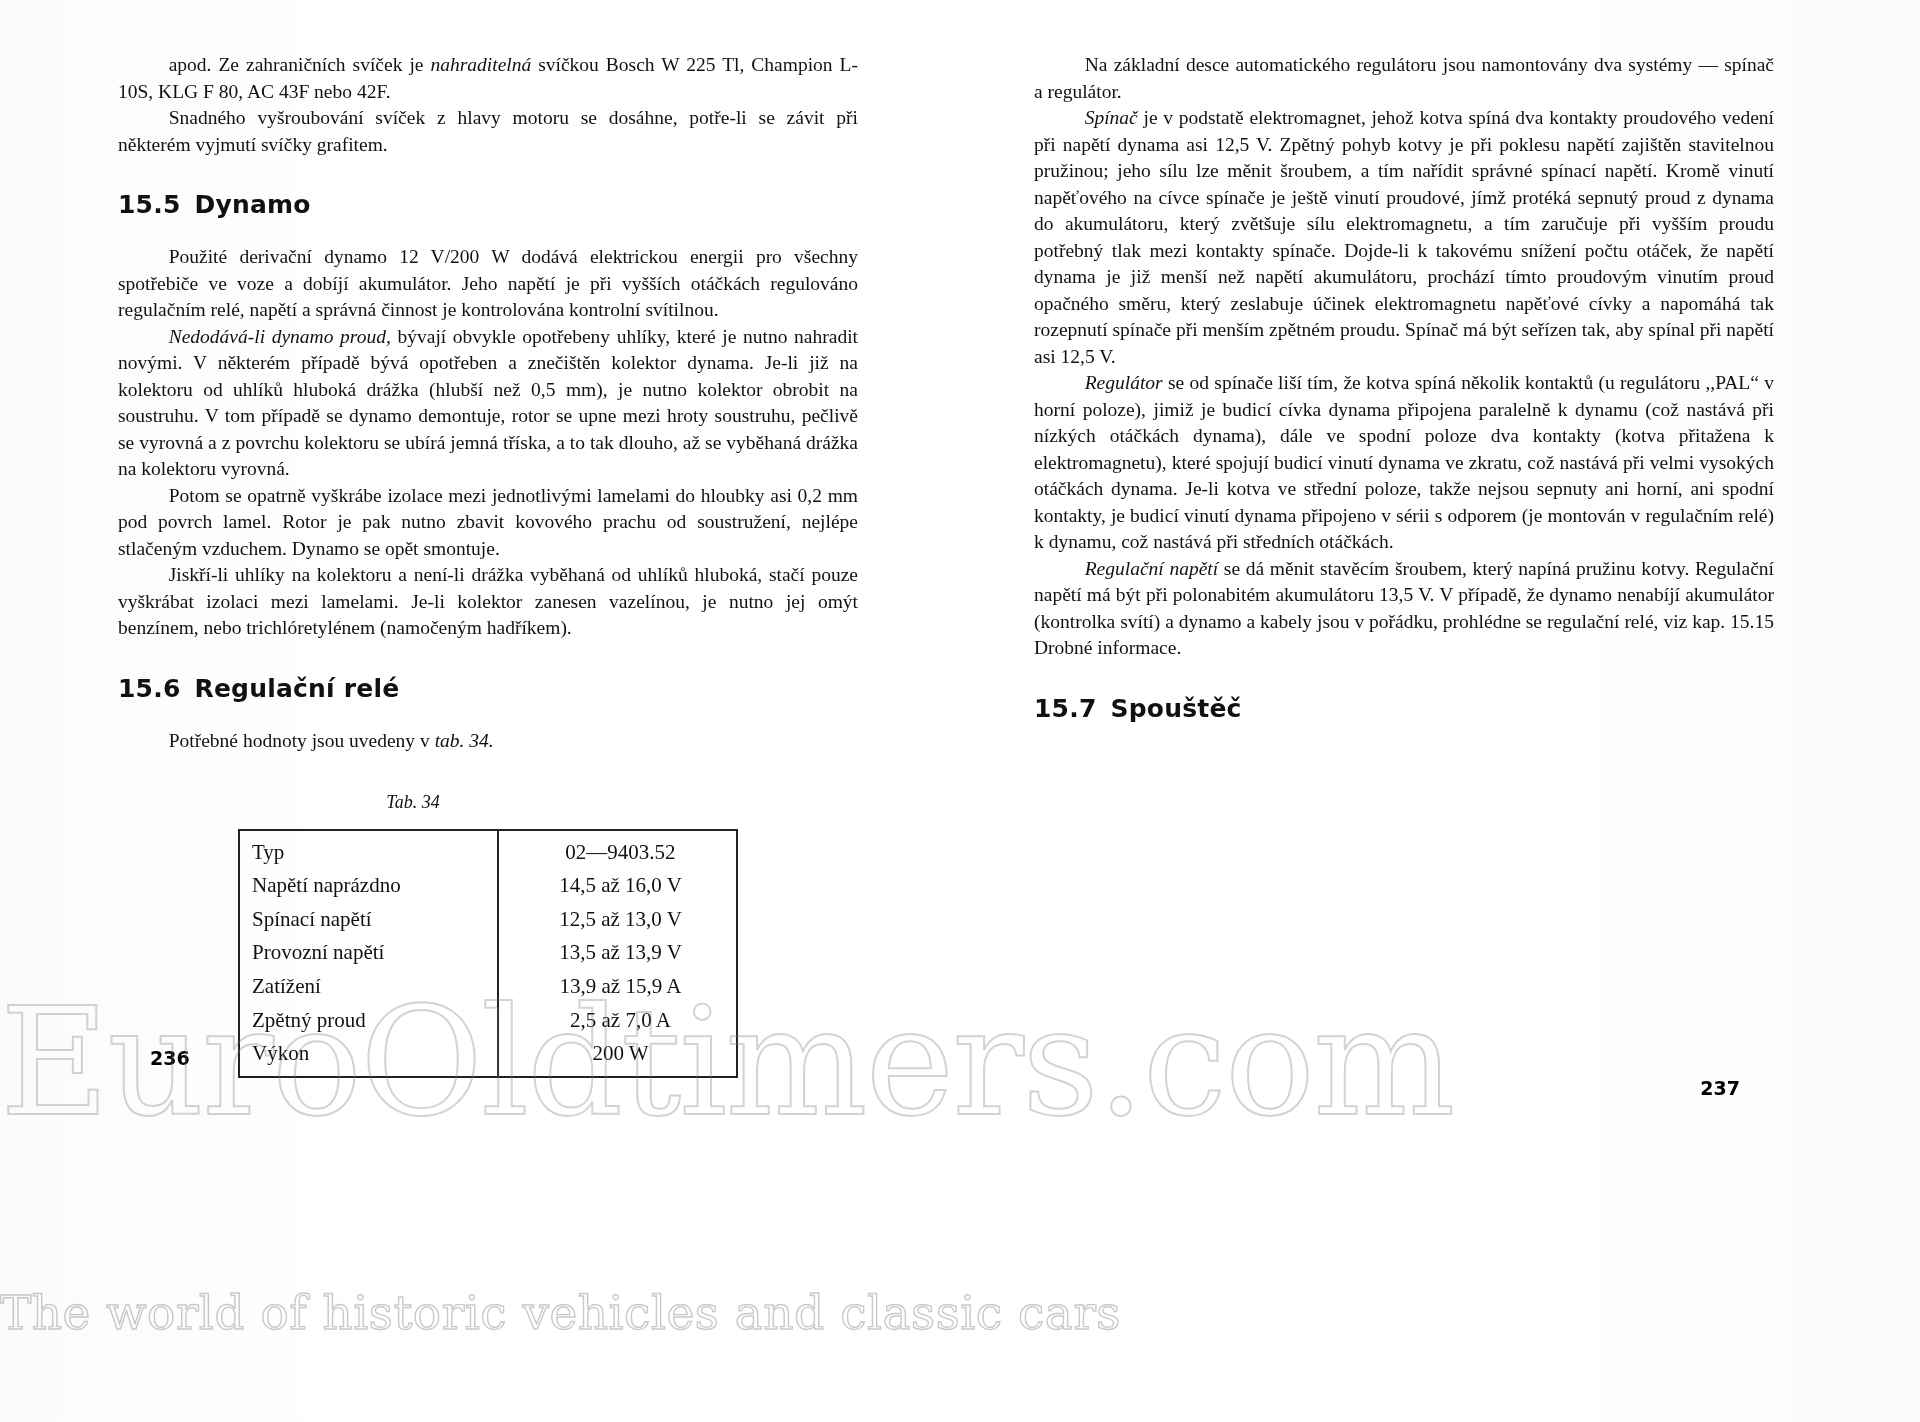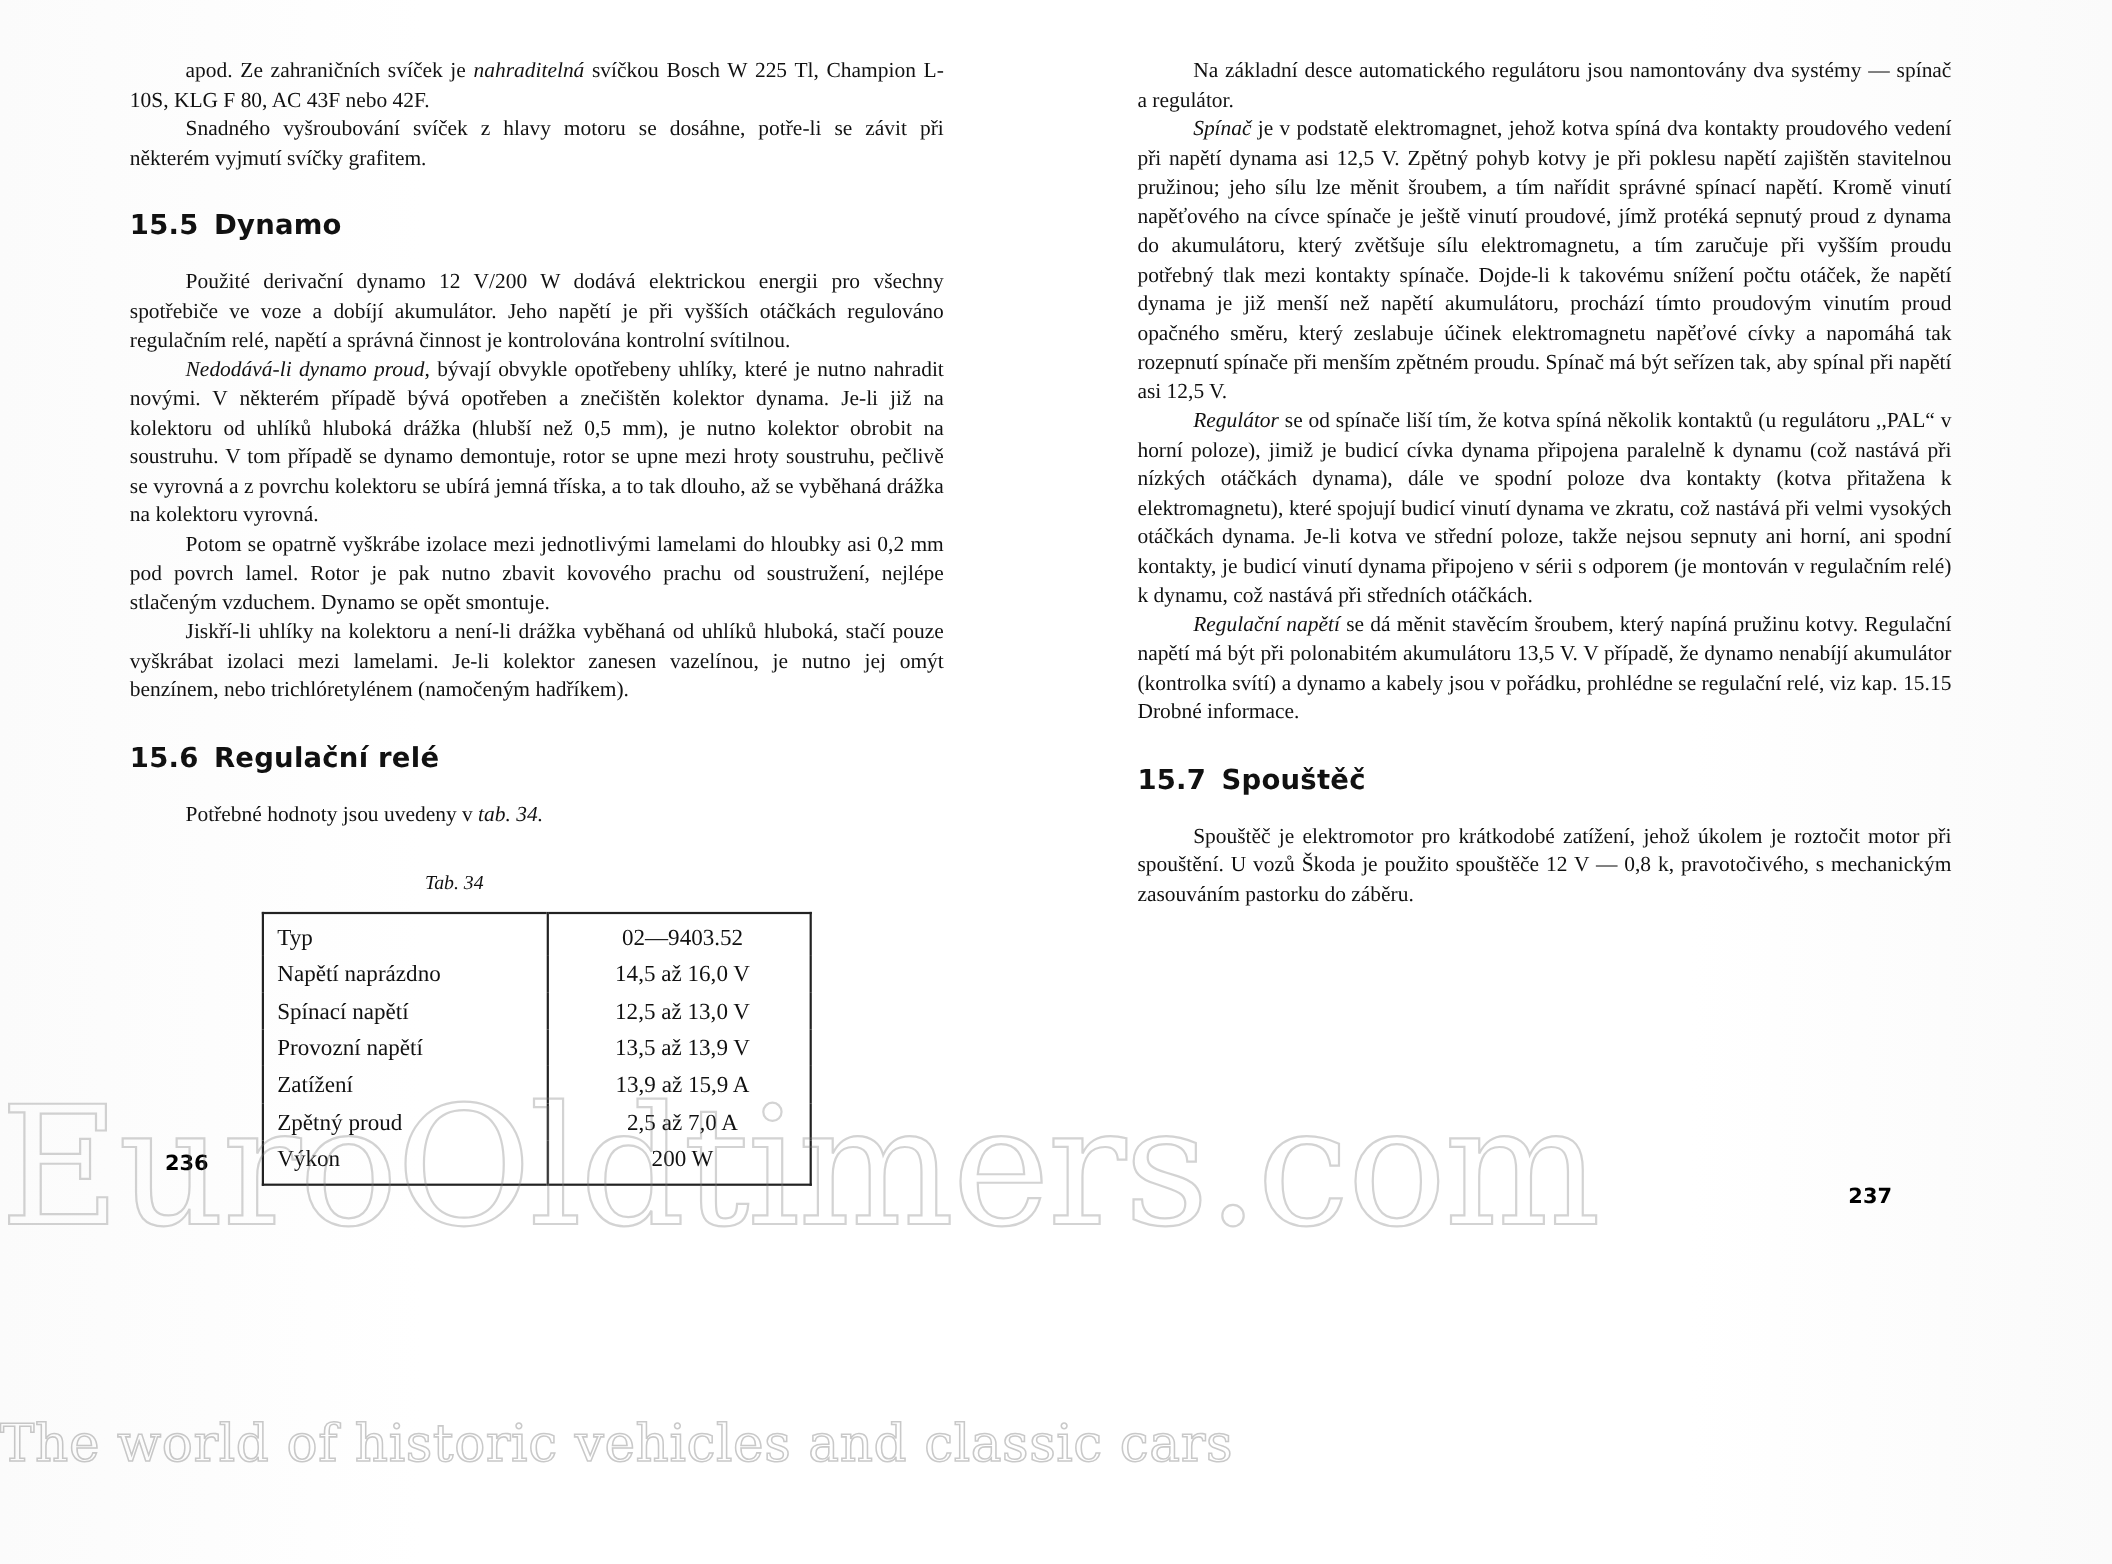--- a/index.html
+++ b/index.html
@@ -25,20 +25,21 @@
     position: absolute;
     inset: 0;
     background: linear-gradient(90deg, #fbfbfb 0%, #ffffff 20%, #ffffff 80%, #fafafa 100%);
     pointer-events: none;
   }
 
   .page {
     position: absolute;
     top: 0;
     height: 1422px;
+    padding-left: 20px;
   }
   .page-left  { left: 0;    width: 960px; }
   .page-right { left: 960px; width: 960px; }
 
   .col {
     position: absolute;
     top: 52px;
     width: 740px;
     font-size: 19.5px;
     line-height: 1.36;
@@ -207,21 +208,20 @@
       <p>Na základní desce automatického regulátoru jsou namontovány dva systémy — spínač a regulátor.</p>
 
       <p><span class="it">Spínač</span><span> je v podstatě elektromagnet, jehož kotva spíná dva kontakty proudového vedení při napětí dynama asi 12,5 V. Zpětný pohyb kotvy je při poklesu napětí zajištěn stavitelnou pružinou; jeho sílu lze měnit šroubem, a tím nařídit správné spínací napětí. Kromě vinutí napěťového na cívce spínače je ještě vinutí proudové, jímž protéká sepnutý proud z dynama do akumulátoru, který zvětšuje sílu elektromagnetu, a tím zaručuje při vyšším proudu potřebný tlak mezi kontakty spínače. Dojde-li k takovému snížení počtu otáček, že napětí dynama je již menší než napětí akumulátoru, prochází tímto proudovým vinutím proud opačného směru, který zeslabuje účinek elektromagnetu napěťové cívky a napomáhá tak rozepnutí spínače při menším zpětném proudu. Spínač má být seřízen tak, aby spínal při napětí asi 12,5 V.</span></p>
 
       <p><span class="it">Regulátor</span><span> se od spínače liší tím, že kotva spíná několik kontaktů (u regulátoru ,,PAL“ v horní poloze), jimiž je budicí cívka dynama připojena paralelně k dynamu (což nastává při nízkých otáčkách dynama), dále ve spodní poloze dva kontakty (kotva přitažena k elektromagnetu), které spojují budicí vinutí dynama ve zkratu, což nastává při velmi vysokých otáčkách dynama. Je-li kotva ve střední poloze, takže nejsou sepnuty ani horní, ani spodní kontakty, je budicí vinutí dynama připojeno v sérii s odporem (je montován v regulačním relé) k dynamu, což nastává při středních otáčkách.</span></p>
 
       <p><span class="it">Regulační napětí</span><span> se dá měnit stavěcím šroubem, který napíná pružinu kotvy. Regulační napětí má být při polonabitém akumulátoru 13,5 V. V případě, že dynamo nenabíjí akumulátor (kontrolka svítí) a dynamo a kabely jsou v pořádku, prohlédne se regulační relé, viz kap. 15.15 Drobné informace.</span></p>
 
       <h2><span class="num">15.7</span><span>Spouštěč</span></h2>
 
-      <p>Spouštěč je elektromotor pro krátkodobé zatížení, jehož úkolem je roztočit motor při spouštění. U vozů Škoda je použito spouštěče 12 V — 0,8 k, pravotočivého, s mechanickým zasouváním pastorku do záběru.</p>
     </div>
 
     <div class="folio folio-right">237</div>
   </div>
 
   <div class="wm wm-main">EuroOldtimers.com</div>
   <div class="wm wm-sub">The world of historic vehicles and classic cars</div>
 </div>
 
 </body></html>

